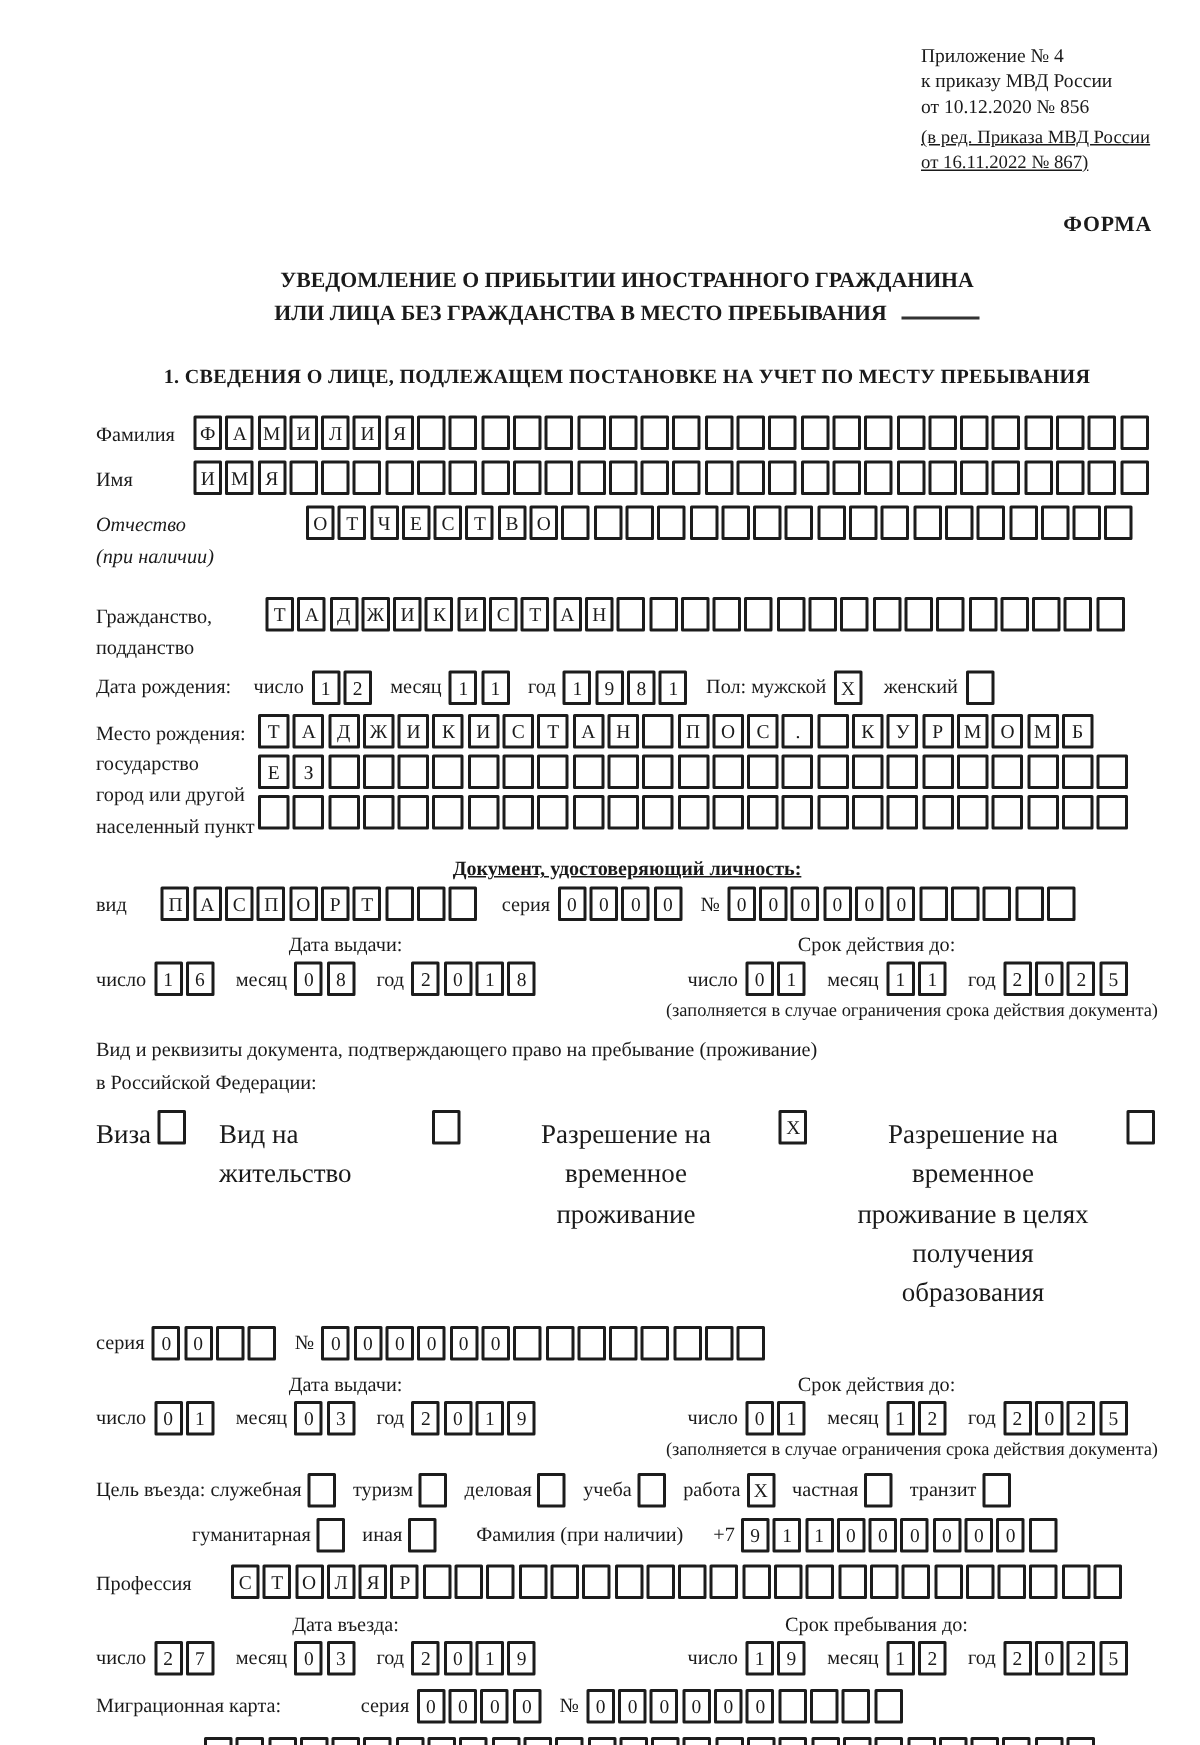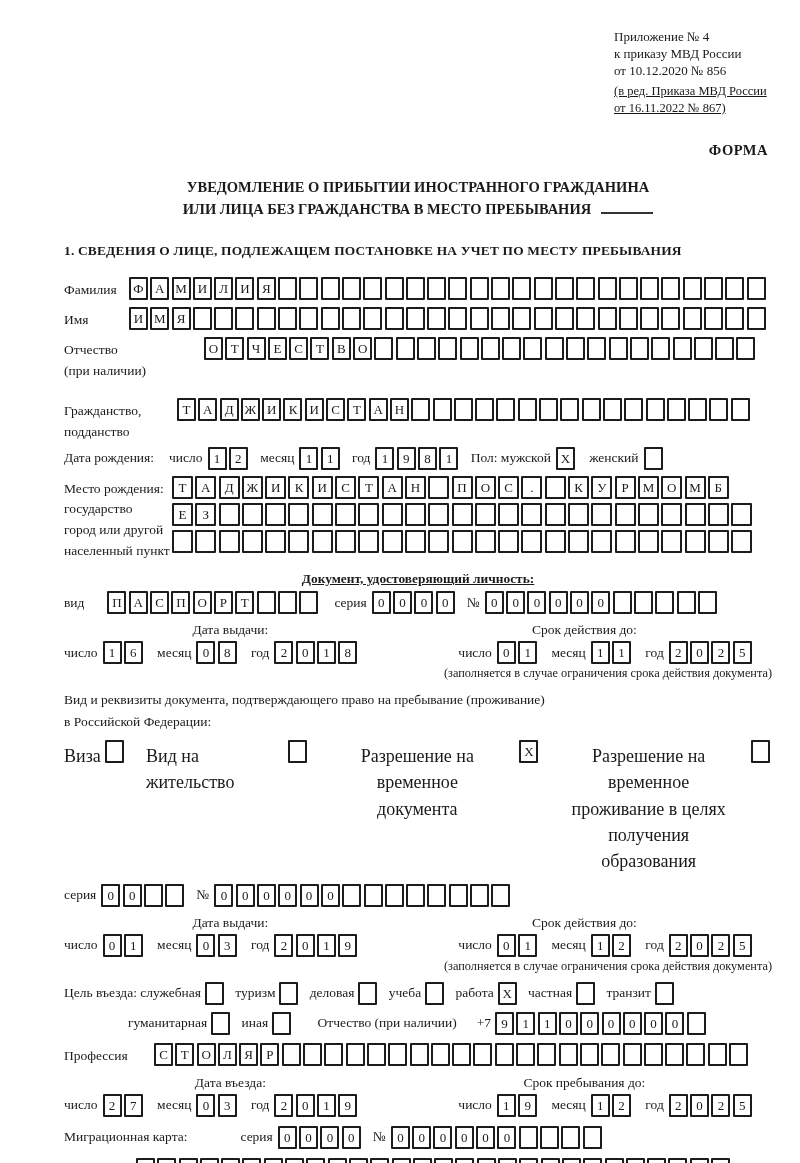--- a/index.html
+++ b/index.html
@@ -6,26 +6,26 @@
   html,body { background:#ffffff; }
   body { font-family:"Liberation Serif","DejaVu Serif",serif; color:#1a1a1a; }
   .page { width:800px; min-height:1163px; background:#fff; padding:28px 28px 18px 64px; position:relative; }
 
   
   .annex { margin-left:550px; font-size:13px; line-height:1.32; }
   .annex-note { margin-top:4px; font-size:12.5px; line-height:1.32;text-decoration:underline; }
   .forma { text-align:right; font-weight:bold; font-size:14.5px; margin-top:26px; padding-right:4px; letter-spacing:.5px; }
   .title { text-align:center; font-weight:bold; font-size:14.5px; line-height:1.5; margin-top:18px; }
   .blank-line { display:inline-block; width:52px; border-bottom:2px solid #333; margin-left:10px; vertical-align:baseline; }
-  .section-title { font-weight:bold; font-size:13.4px; margin-top:22px; letter-spacing:.2px; }
+  .section-title { text-align:center; font-weight:bold; font-size:13.4px; margin-top:22px; letter-spacing:.2px; }
 
   
   .frow { display:flex; align-items:flex-start; margin-top:6px; }
   .lbl { font-size:13.5px; line-height:1.55; flex-shrink:0; padding-top:3px; }
-  .w65 { width:65px; } .w140 { width:140px; } .w113 { width:113px; } .w108 { width:108px; } .w90 { width:90px; }
+  .w65 { width:65px; } .w140 { width:140px;font-style:italic; } .w113 { width:113px; } .w108 { width:108px; } .w90 { width:90px; }
   .cells { display:flex; flex-wrap:nowrap; }
   .cell { width:19px; height:23px; border:2px solid #1c1c1c; border-radius:1px; margin-right:2.3px;
           display:inline-flex; align-items:center; justify-content:center;
           font-size:13px; line-height:1; flex-shrink:0; background:#fff; }
   .wide .cell { width:21px; }
   .inline { display:flex; align-items:center; flex-wrap:nowrap; }
   .inline .lbl-i { font-size:13.5px; margin:0 5px 0 10px; white-space:nowrap; }
   .inline .lbl-i:first-child { margin-left:0; }
   .stack { display:flex; flex-direction:column; gap:4px; }
 
@@ -446,21 +446,21 @@
     </span>
     <span class="opt gap20">
       <span class="opt-label">Вид на жительство</span>
       <span class="cells gap14">
           <span class="cell"></span>
         </span>
     </span>
     <span class="opt gap20">
       <span class="opt-label center">
         <span>Разрешение на временное</span><br>
-        <span>документа</span>
+        <span>проживание</span>
       </span>
       <span class="cells gap14">
           <span class="cell">X</span>
         </span>
     </span>
     <span class="opt gap20">
       <span class="opt-label center">
         <span>Разрешение на временное</span><br>
         <span>проживание в целях</span><br>
         <span>получения образования</span>
@@ -579,21 +579,21 @@
 
   <div class="goal-row goal-row2">
     <span class="lbl-i">гуманитарная</span>
     <span class="cells">
         <span class="cell"></span>
       </span>
     <span class="lbl-i">иная</span>
     <span class="cells">
         <span class="cell"></span>
       </span>
-    <span class="lbl-i" style="margin-left:24px;">Отчество (при наличии)</span>
+    <span class="lbl-i" style="margin-left:24px;">Фамилия (при наличии)</span>
     <span class="lbl-i" style="margin-left:16px;">+7</span>
     <span class="cells">
         <span class="cell">9</span>
         <span class="cell">1</span>
         <span class="cell">1</span>
         <span class="cell">0</span>
         <span class="cell">0</span>
         <span class="cell">0</span>
         <span class="cell">0</span>
         <span class="cell">0</span>

